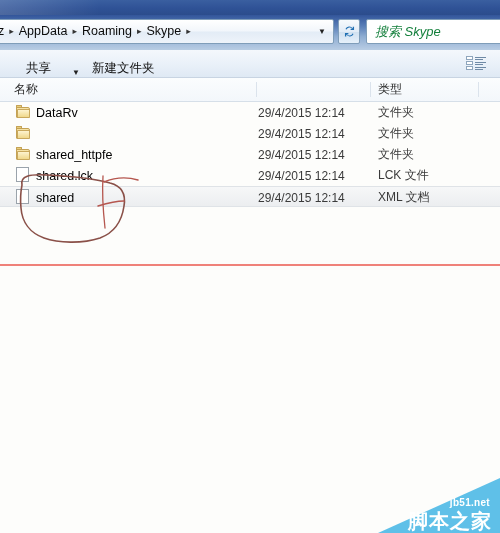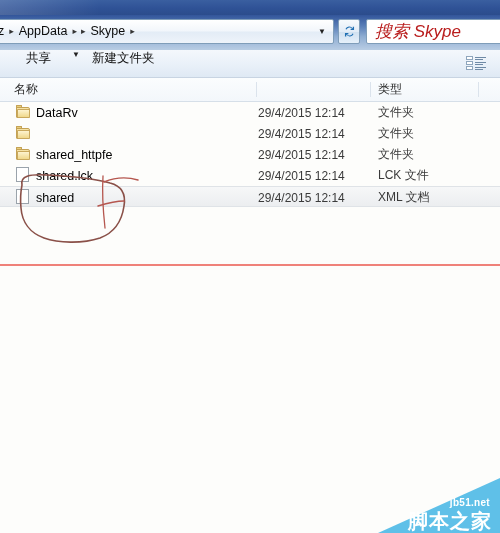--- a/index.html
+++ b/index.html
@@ -85,38 +85,38 @@
     width: 140px; height: 25px;
     background: #ffffff;
     border: 1px solid #7f9db9;
     border-radius: 2px;
     box-sizing: border-box;
     display: flex; align-items: center;
     padding-left: 8px;
   }
   .search-placeholder {
     font-style: italic;
-    font-size: 17px;
-    color: #b91c1c;
+    font-size: 13px;
+    color: #15803d;
     white-space: nowrap;
   }
 
   
   .toolbar {
     position: absolute;
     left: 0; top: 50px;
     width: 500px; height: 28px;
     background: linear-gradient(to bottom, #f4f8fc 0%, #eaf1f9 50%, #dfe9f4 100%);
     border-bottom: 1px solid #c8d4e2;
     box-sizing: border-box;
   }
   .tb-item {
     position: absolute;
     top: 0; height: 27px;
-    display: flex; align-items: flex-start;
+    display: flex; align-items: flex-end;
     font-size: 12.5px;
     color: #111;
     white-space: nowrap;
     gap: 16px;
   }
   .tb-share { left: 26px; }
   .tb-newfolder { left: 92px; }
   .tb-caret {
     margin-left: 5px;
     font-size: 8px;
@@ -310,20 +310,21 @@
   <div class="chrome-gloss"></div>
 </div>
 
 <div class="addressbar-row">
 
   <div class="addr-box">
     <span class="crumb">z</span>
     <span class="crumb-sep">▸</span>
     <span class="crumb">AppData</span>
     <span class="crumb-sep">▸</span>
+    <span class="crumb">Roaming</span>
     <span class="crumb-sep">▸</span>
     <span class="crumb">Skype</span>
     <span class="crumb-sep">▸</span>
     <span class="addr-drop">▼</span>
   </div>
 
   <div class="refresh-btn">
     <svg class="refresh-glyph" viewBox="0 0 16 16">
       <path d="M3 5 A5.2 5.2 0 0 1 12 4.2 L12 2 L13.6 2 L13.6 6.2 L9.4 6.2 L9.4 4.7 L11.2 4.7 A3.8 3.8 0 0 0 4.4 5.6 Z" fill="#1f6fb2"></path>
       <path d="M13 11 A5.2 5.2 0 0 1 4 11.8 L4 14 L2.4 14 L2.4 9.8 L6.6 9.8 L6.6 11.3 L4.8 11.3 A3.8 3.8 0 0 0 11.6 10.4 Z" fill="#1f6fb2"></path>

